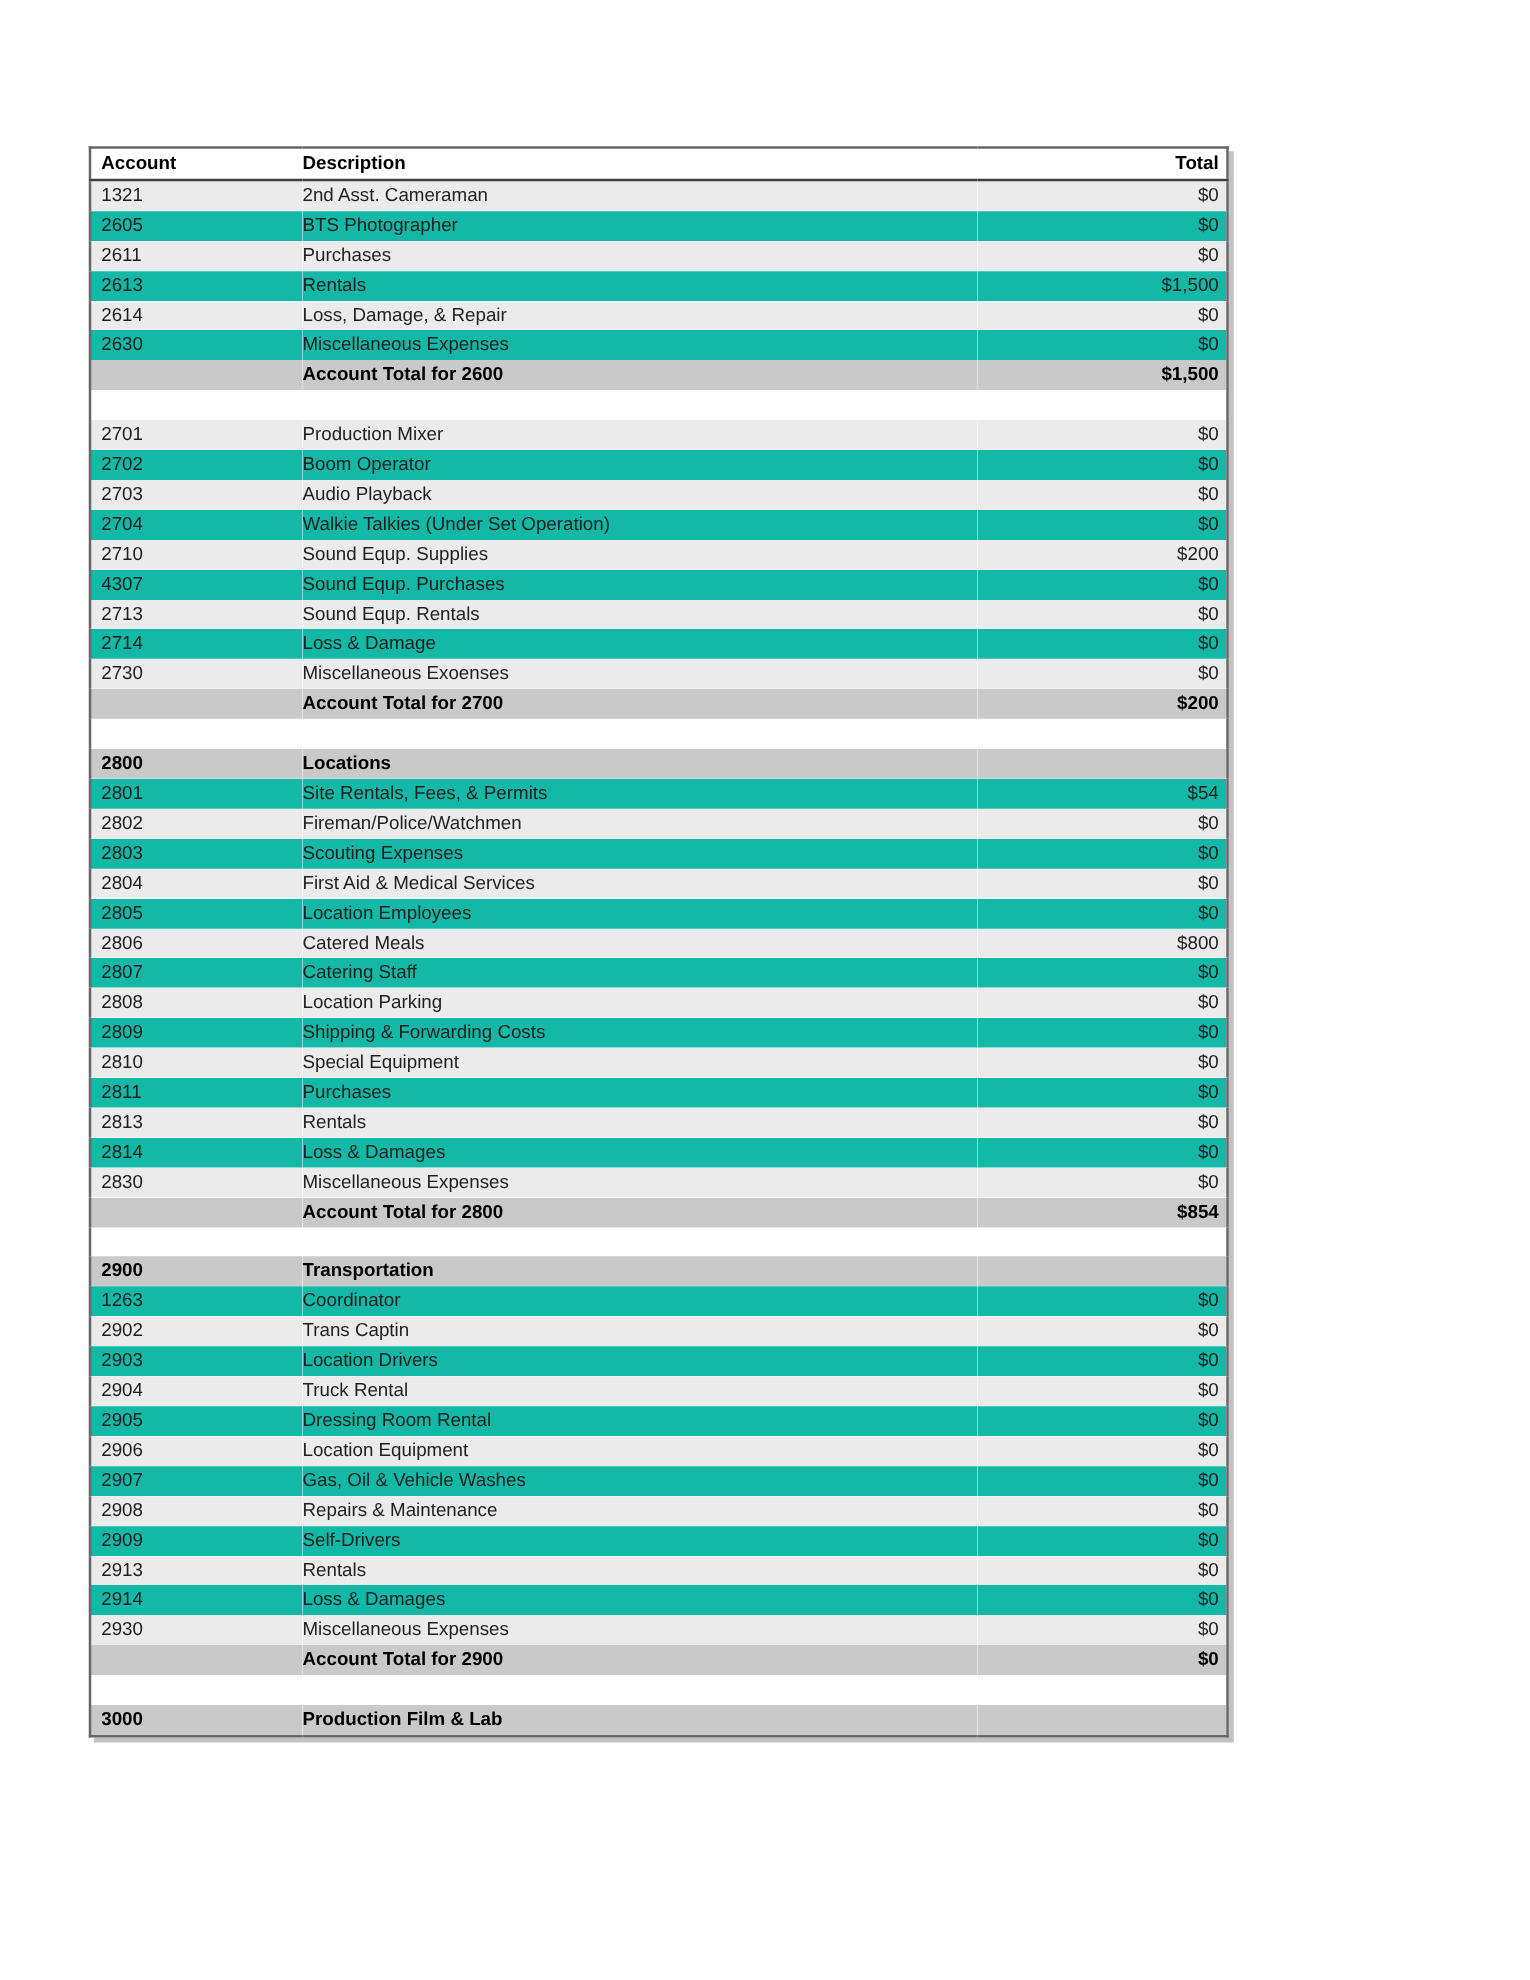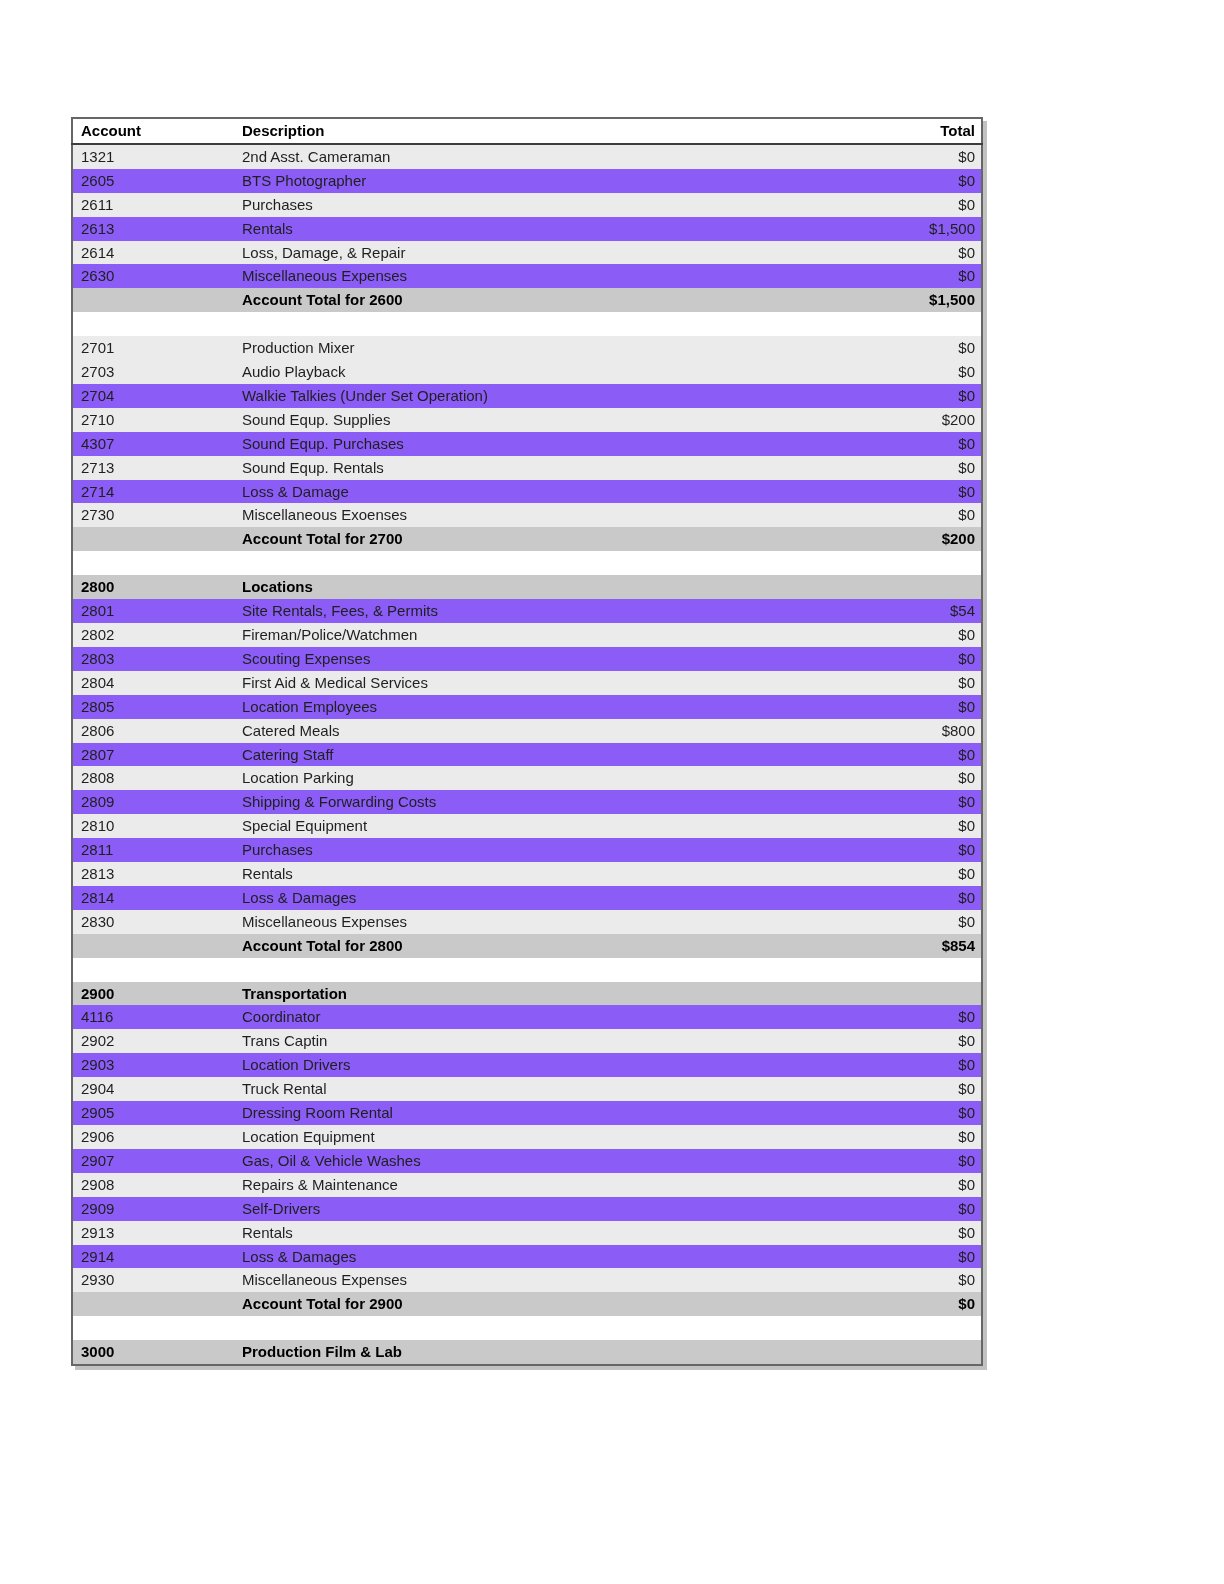--- a/index.html
+++ b/index.html
@@ -27,21 +27,21 @@
   col.c-total{width:200px;}
   th,td{
     font-size:15px;height:23.9px;padding:0;margin:0;
     vertical-align:middle;white-space:nowrap;overflow:hidden;
     text-align:left;font-weight:normal;line-height:23.9px;
   }
   th:first-child,td:first-child{padding-left:8px;}
   th:last-child,td:last-child{text-align:right;padding-right:6px;}
   thead th{font-weight:bold;color:#000;border-bottom:2px solid var(--header-rule);background:#fff;}
   tr.stripe-light td{background:var(--stripe-light);}
-  tr.stripe-white td{background:#8b5cf6;}
+  tr.stripe-white td{background:#14b8a6;}
   tr.section-row td,tr.total-row td{background:var(--band-gray);font-weight:bold;color:#000;}
   tr.gap-row td{background:#ffffff;}
 </style>
 </head>
 <body>
 
 <div class="sheet">
   <table class="budget">
     <colgroup>
       <col class="c-account">
@@ -92,20 +92,25 @@
           <td>$1,500</td>
         </tr>
         <tr class="gap-row">
           <td colspan="3"></td>
         </tr>
         <tr class="detail-row stripe-light">
           <td>2701</td>
           <td>Production Mixer</td>
           <td>$0</td>
         </tr>
+        <tr class="detail-row stripe-white">
+          <td>2702</td>
+          <td>Boom Operator</td>
+          <td>$0</td>
+        </tr>
         <tr class="detail-row stripe-light">
           <td>2703</td>
           <td>Audio Playback</td>
           <td>$0</td>
         </tr>
         <tr class="detail-row stripe-white">
           <td>2704</td>
           <td>Walkie Talkies (Under Set Operation)</td>
           <td>$0</td>
         </tr>
@@ -224,21 +229,21 @@
         </tr>
         <tr class="gap-row">
           <td colspan="3"></td>
         </tr>
         <tr class="section-row">
           <td>2900</td>
           <td>Transportation</td>
           <td></td>
         </tr>
         <tr class="detail-row stripe-white">
-          <td>4116</td>
+          <td>1263</td>
           <td>Coordinator</td>
           <td>$0</td>
         </tr>
         <tr class="detail-row stripe-light">
           <td>2902</td>
           <td>Trans Captin</td>
           <td>$0</td>
         </tr>
         <tr class="detail-row stripe-white">
           <td>2903</td>

